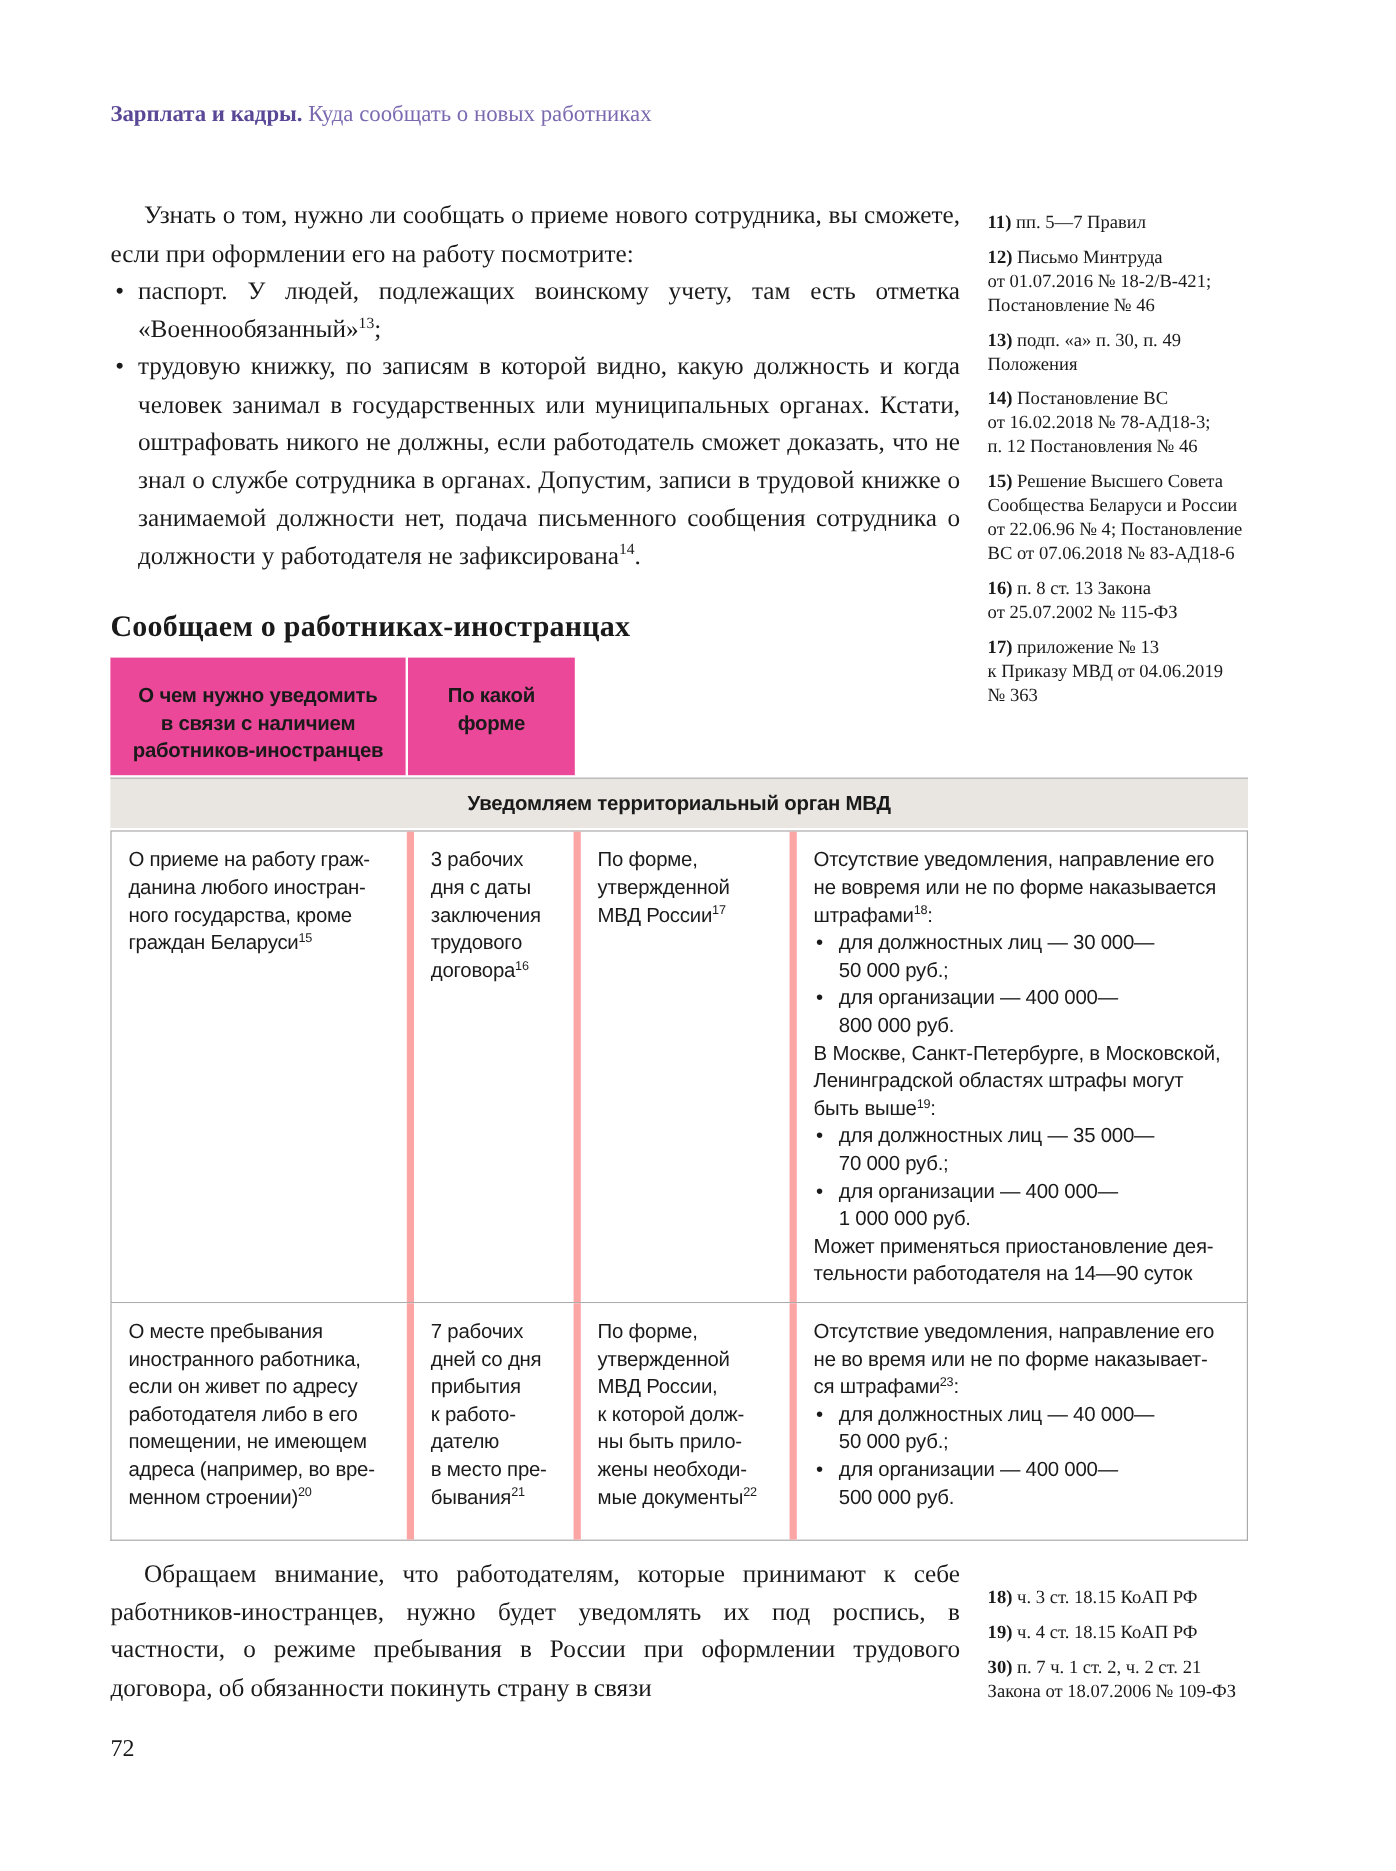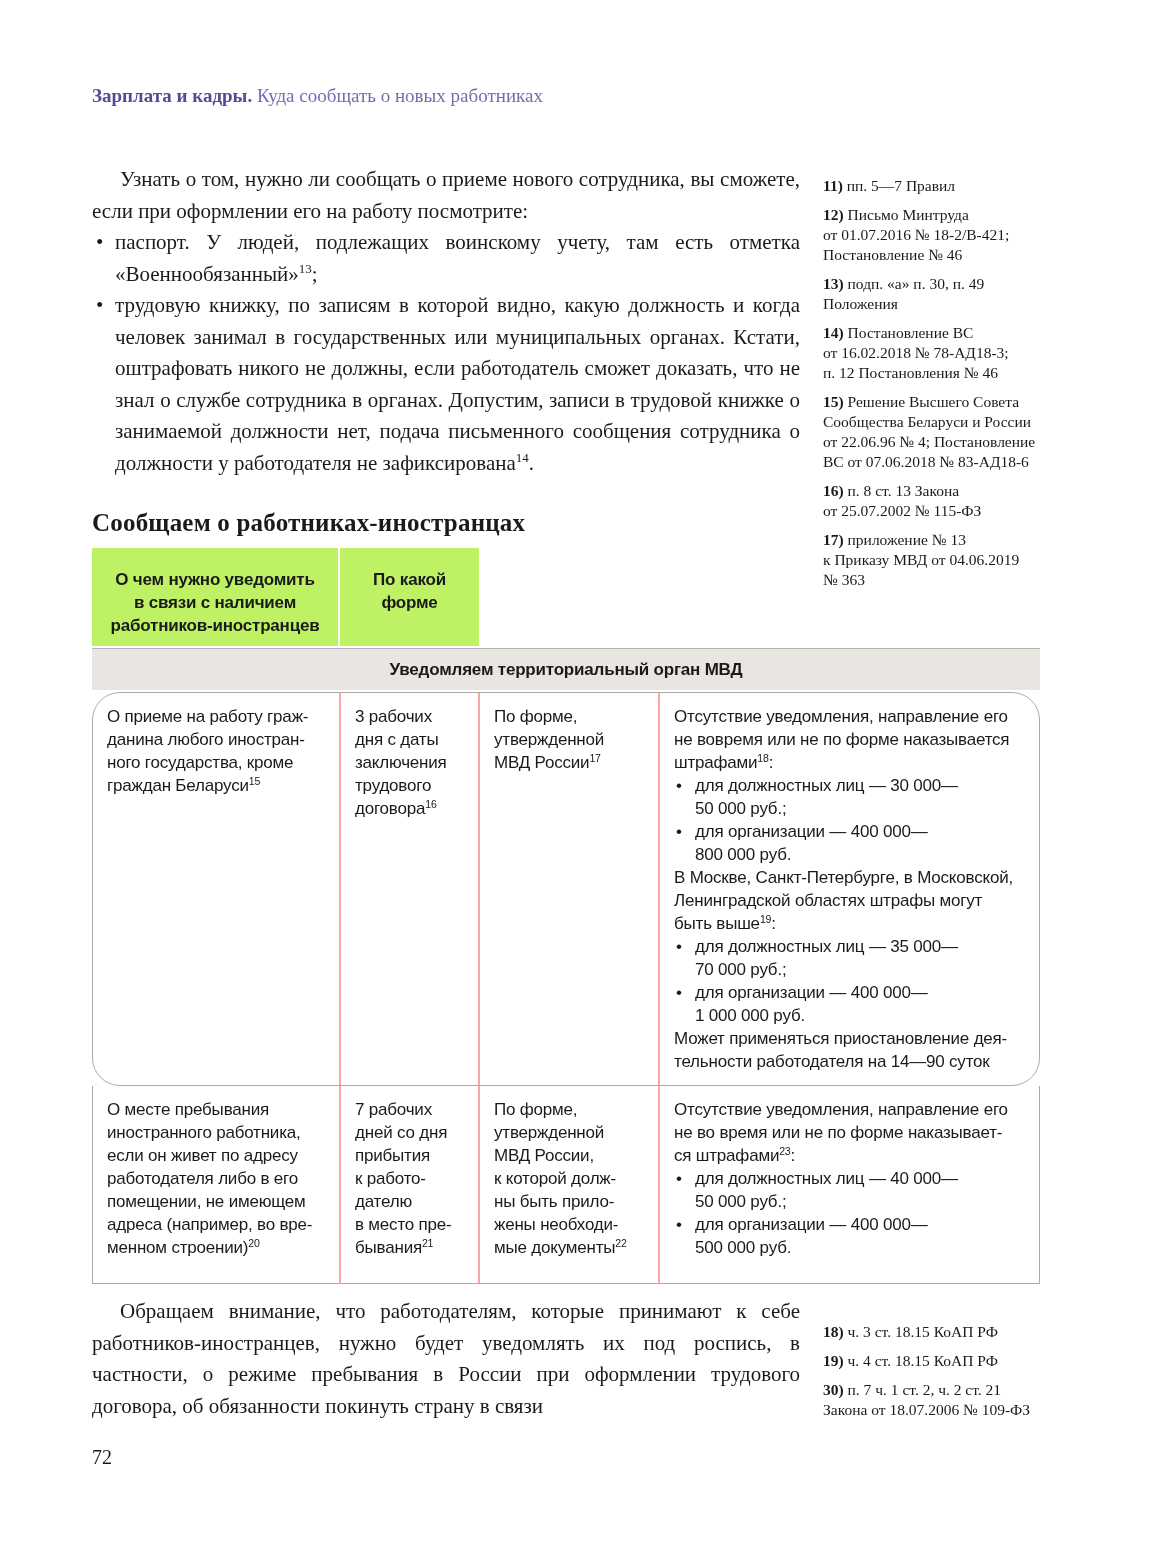--- a/index.html
+++ b/index.html
@@ -29,32 +29,32 @@
   .note .nt{white-space:pre-line;}
 
   
   .section-heading{position:absolute;left:92px;top:488px;font-size:25px;font-weight:bold;letter-spacing:0.2px;}
 
   
   .table{position:absolute;left:92px;top:548px;width:948px;
          font-family:"Liberation Sans","DejaVu Sans",sans-serif;
          font-size:17px;line-height:23px;letter-spacing:-0.2px;}
   .thead{display:grid;grid-template-columns:246px 139px 180px auto;gap:2px;}
-  .th{background:#bef264;min-height:98px;box-sizing:border-box;padding:20px 10px 0;
+  .th{background:#ec4899;min-height:98px;box-sizing:border-box;padding:20px 10px 0;
       text-align:center;font-weight:bold;white-space:pre-line;}
   .subhead{margin-top:2px;background:#e9e6e1;height:44px;display:flex;align-items:center;
            justify-content:center;font-weight:bold;border-bottom:2px solid #ffffff;
            border-top:1px solid #b3b3b3;box-sizing:border-box;}
   .trow{display:grid;grid-template-columns:246px 139px 180px auto;
         border:1px solid #ababab;box-sizing:border-box;background:#ffffff;}
   .trow + .trow{border-top:none;}
-  .trow1{min-height:388px;border-radius:28px;}
+  .trow1{min-height:388px;}
   .trow2{min-height:198px;}
   .td{box-sizing:border-box;padding:12px 12px 12px 14px;white-space:pre-line;}
-  .td + .td{border-left:2px solid #fca5a5;}
+  .td + .td{border-left:6px solid #fca5a5;}
   .tp{margin:0;}
   .tli{position:relative;padding-left:21px;}
   .tli::before{content:"\2022";position:absolute;left:2px;}
 
   
   .closing{position:absolute;left:92px;top:1296px;width:708px;font-size:21px;line-height:31.5px;text-align:justify;}
 
   
   .page-number{position:absolute;left:92px;top:1446px;font-size:20px;}
 </style>

